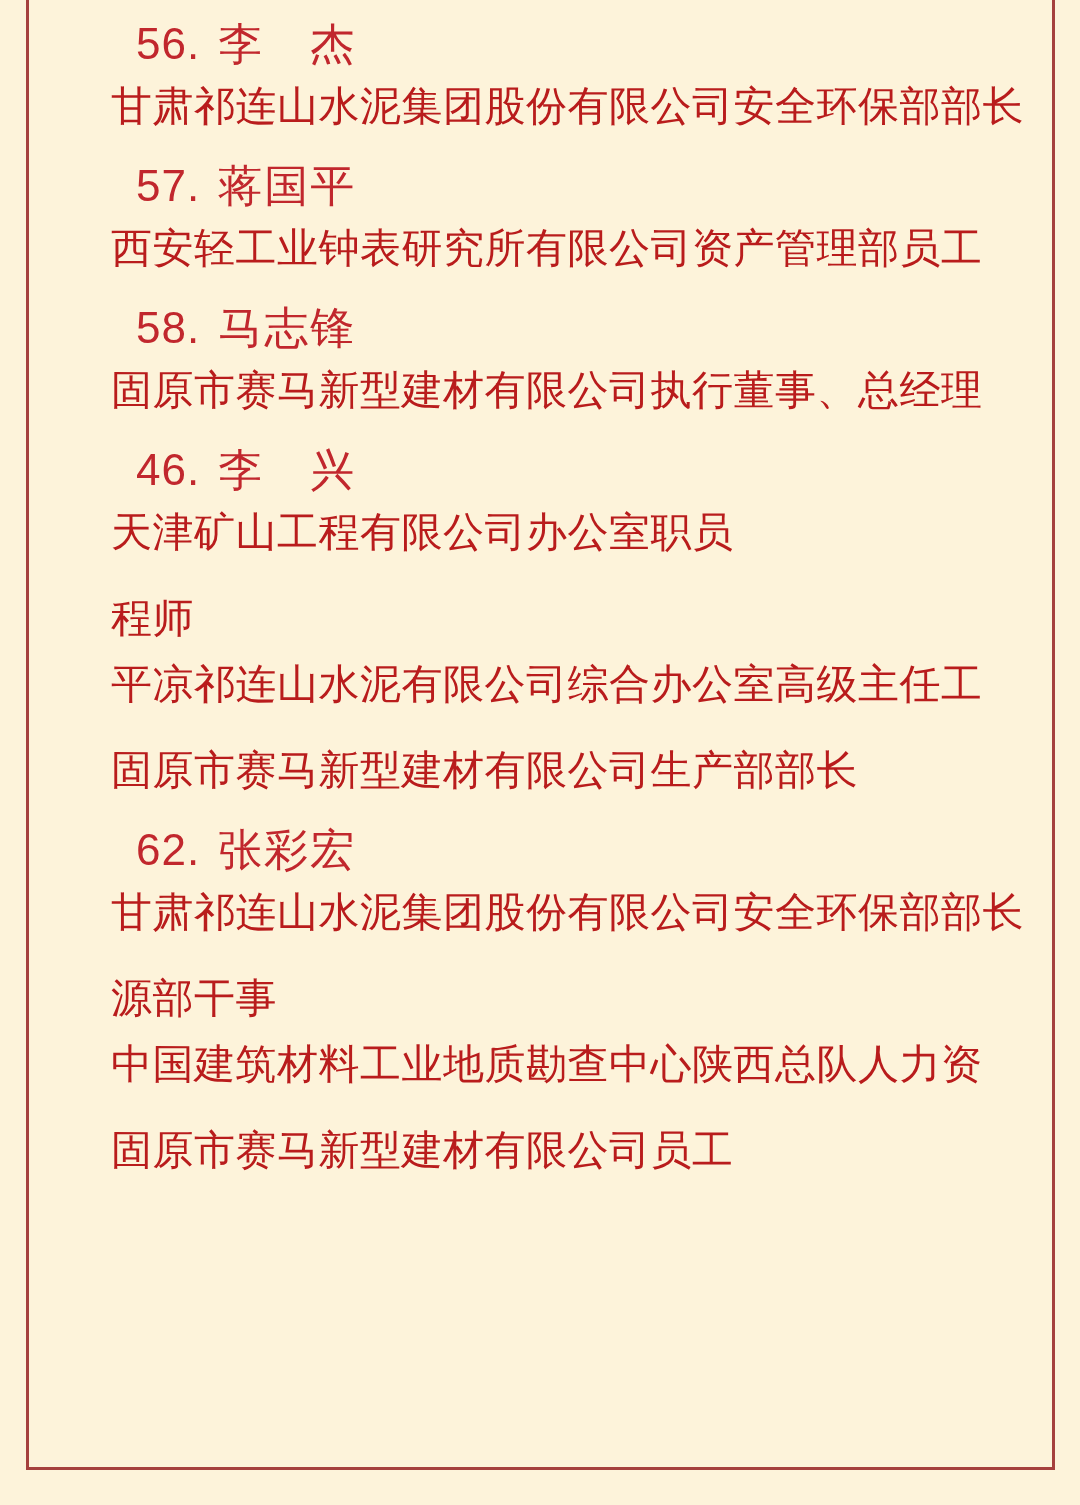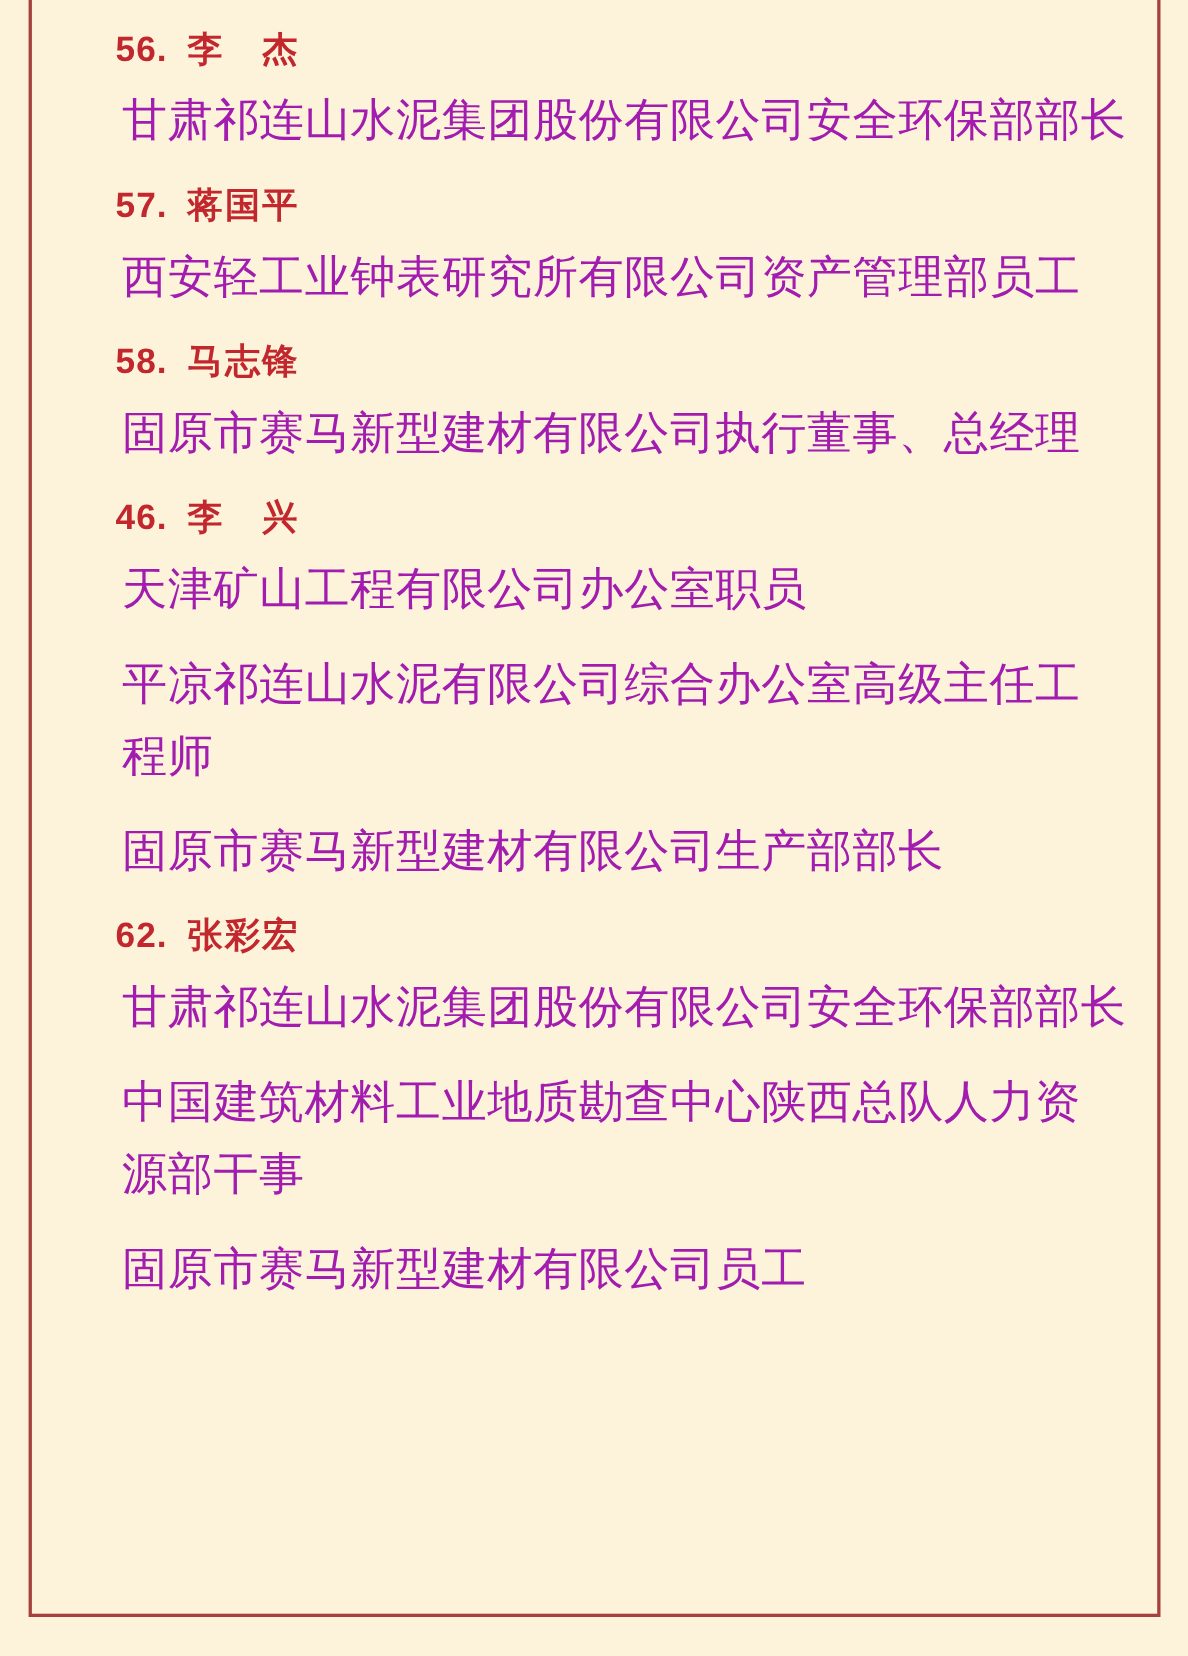--- a/index.html
+++ b/index.html
@@ -23,42 +23,43 @@
     width: 1023px;
     height: 1477px;
     border: 3px solid #a5403d;
     background: #fdf3da;
   }
   .content {
     padding: 30px 0 0 76px;
   }
   .person { }
   .person-heading {
-    font-size: 32px;
+    font-size: 44px;
     line-height: 48px;
-    font-weight: bold;
+    font-weight: normal;
     color: #c1272d;
     margin-bottom: 8px;
     white-space: nowrap;
     font-family: "Liberation Sans", "DejaVu Sans", sans-serif;
+    margin-left: 31px;
   }
   .person-number {
     display: inline-block;
     margin-right: 18px;
     letter-spacing: 1px;
   }
   .person-name {
     display: inline-block;
     letter-spacing: 2px;
   }
   .person-role {
     margin-left: 6px;
     margin-bottom: 20px;
-    color: #a21caf;
-    font-family: Liberation Sans, sans-serif;
+    color: #b91c1c;
+    font-family: Liberation Mono, monospace;
   }
   .role-line {
     font-size: 41px;
     line-height: 66px;
     letter-spacing: 0.5px;
     white-space: nowrap;
   }
 </style>
 </head>
 <body>
@@ -98,44 +99,44 @@
         <div class="person-heading">
           <span class="person-number">46.</span><span class="person-name">李　兴</span>
         </div>
         <div class="person-role">
           <div class="role-line">天津矿山工程有限公司办公室职员</div>
         </div>
       </div>
 
       <div class="person">
         <div class="person-role">
+          <div class="role-line">程师</div>
           <div class="role-line">平凉祁连山水泥有限公司综合办公室高级主任工</div>
-          <div class="role-line">程师</div>
         </div>
       </div>
 
       <div class="person">
         <div class="person-role">
           <div class="role-line">固原市赛马新型建材有限公司生产部部长</div>
         </div>
       </div>
 
       <div class="person">
         <div class="person-heading">
           <span class="person-number">62.</span><span class="person-name">张彩宏</span>
         </div>
         <div class="person-role">
           <div class="role-line">甘肃祁连山水泥集团股份有限公司安全环保部部长</div>
         </div>
       </div>
 
       <div class="person">
         <div class="person-role">
+          <div class="role-line">源部干事</div>
           <div class="role-line">中国建筑材料工业地质勘查中心陕西总队人力资</div>
-          <div class="role-line">源部干事</div>
         </div>
       </div>
 
       <div class="person">
         <div class="person-role">
           <div class="role-line">固原市赛马新型建材有限公司员工</div>
         </div>
       </div>
 
     </div>

